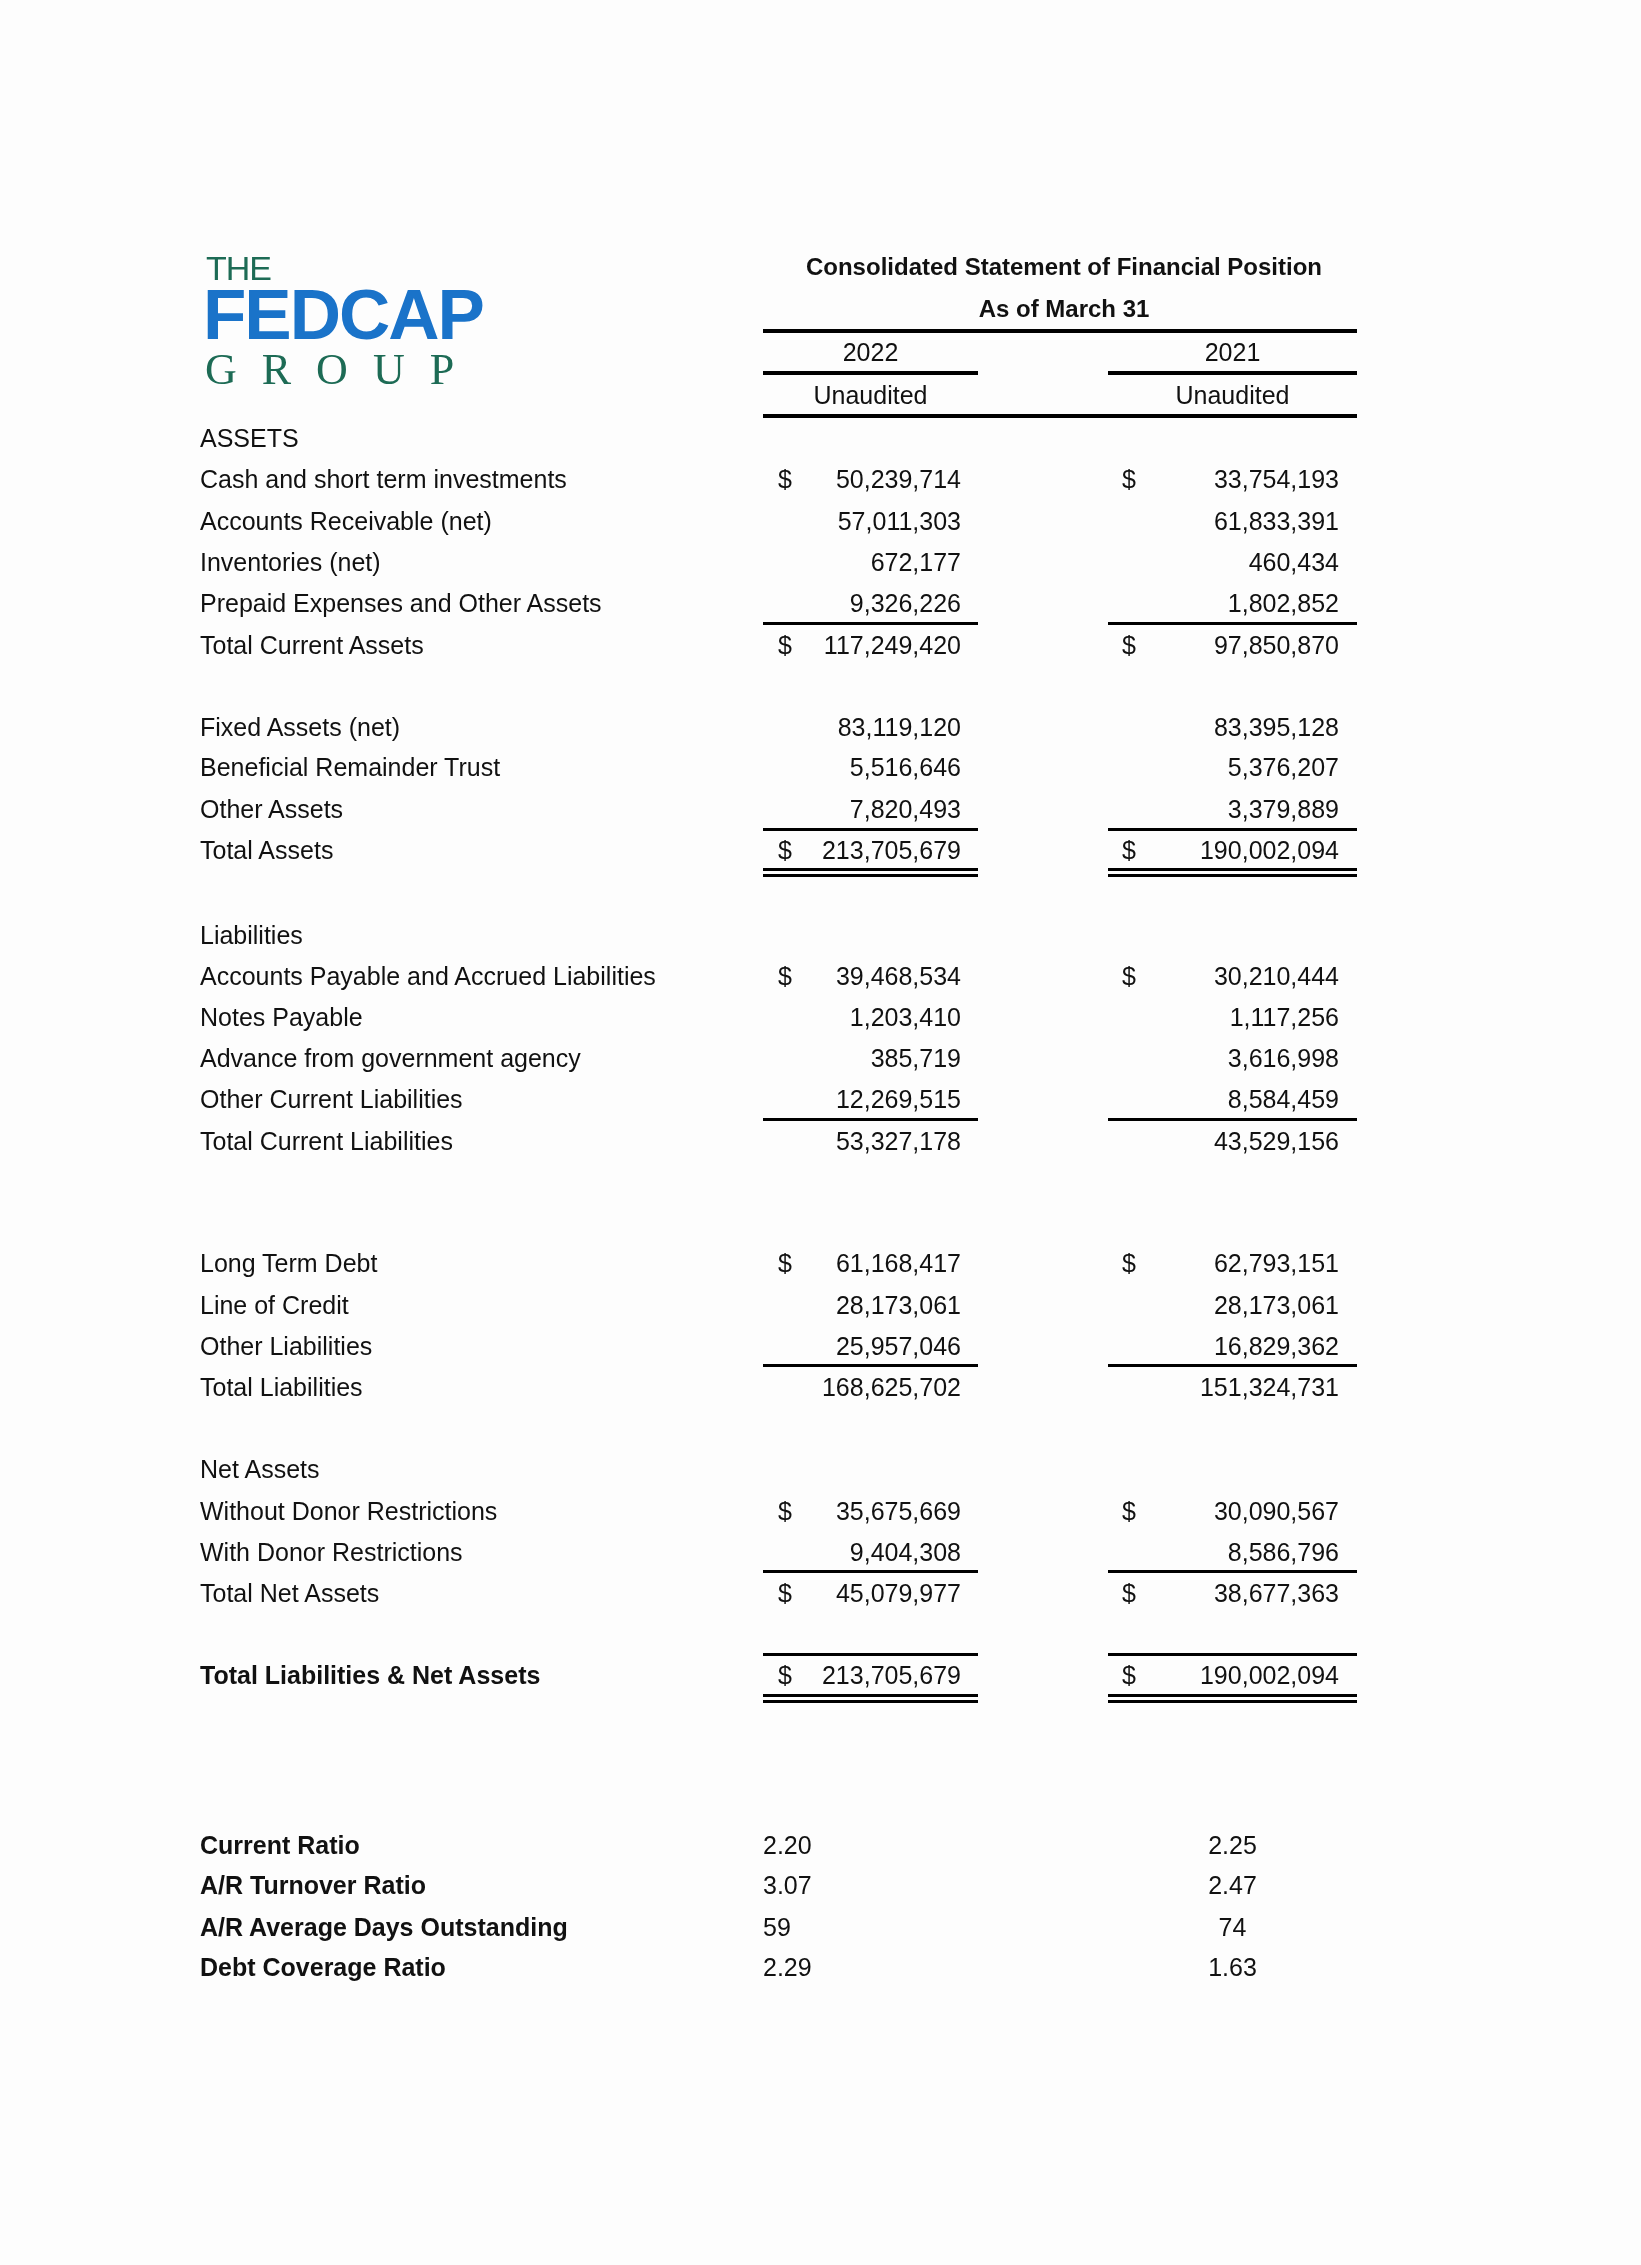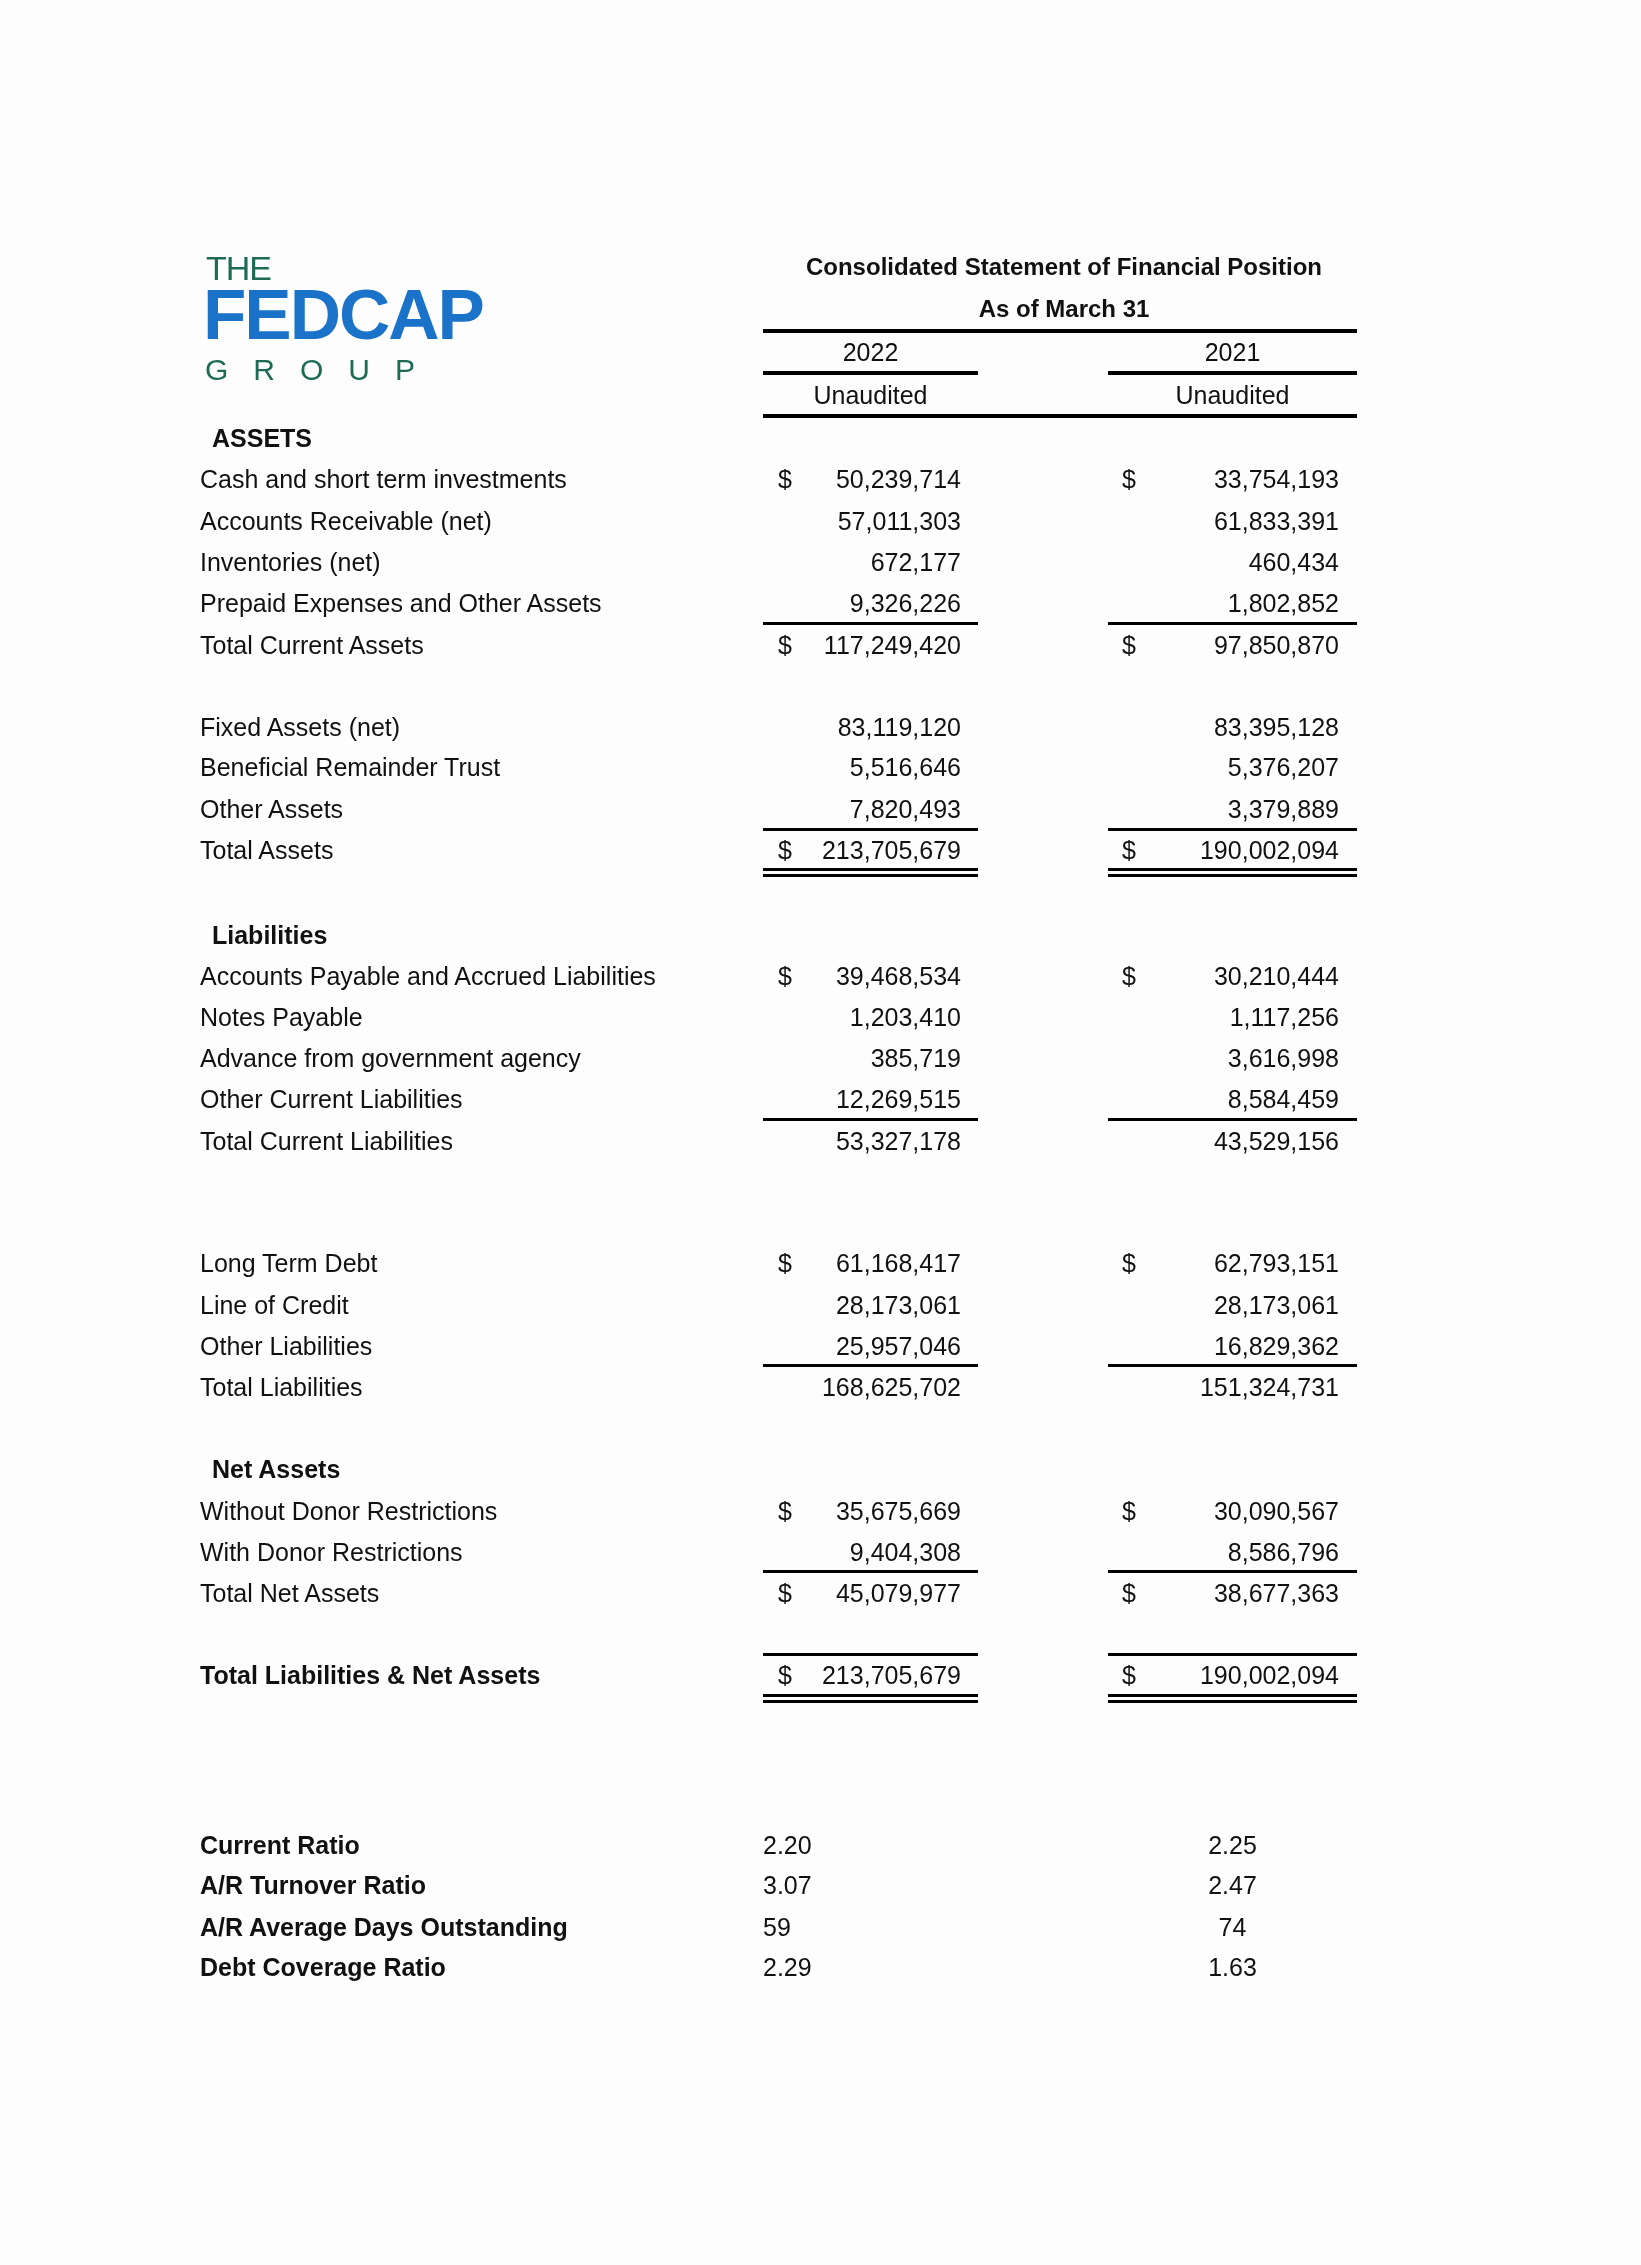--- a/index.html
+++ b/index.html
@@ -1,38 +1,38 @@
 <!DOCTYPE html>
 <html><head>
 <meta charset="utf-8">
 <style>
   html, body { margin:0; padding:0; background:#fdfdfd; }
   body { width:1641px; height:2265px; position:relative; overflow:hidden;
          font-family:"Liberation Sans", sans-serif; color:#111; }
   .logo { position:absolute; left:203px; top:249px; }
   .logo-the { position:absolute; left:3px; top:0; font-size:34px; color:#1d6b55; letter-spacing:-1px; font-family:"Liberation Sans", sans-serif; }
   .logo-fedcap { position:absolute; left:0; top:28px; font-size:71px; font-weight:bold; color:#1a73c9; letter-spacing:-2px; line-height:75px; font-family:"Liberation Sans", sans-serif; }
-  .logo-group { position:absolute; left:2px; top:99px; font-size:30px; color:#1d6b55; letter-spacing:25px; line-height:44px; font-family:Liberation Sans, sans-serif; }
+  .logo-group { position:absolute; left:2px; top:99px; font-size:44px; color:#1d6b55; letter-spacing:25px; line-height:44px; font-family:Liberation Serif, serif; }
 
   .hdr-title { position:absolute; left:752px; width:624px; text-align:center; font-weight:bold; font-size:24px; }
   .hline { position:absolute; height:0; border-top:4px solid #000; }
   .hline.thin { border-top-width:3px; }
   .dbl { position:absolute; height:3px; border-top:3px solid #000; border-bottom:3px solid #000; }
   .colhead { position:absolute; text-align:center; font-size:25px; }
 
   .row { position:absolute; left:0; width:1637px; height:40px; font-size:25px; }
   .row .label { position:absolute; left:200px; top:0; white-space:nowrap; }
   .row .label.bold { font-weight:bold; }
   .row .d1 { position:absolute; left:778px; top:0; }
   .row .v1 { position:absolute; right:676px; top:0; text-align:right; }
   .row .d2 { position:absolute; left:1122px; top:0; }
   .row .v2 { position:absolute; right:298px; top:0; text-align:right; }
   .row .r1 { position:absolute; left:763px; width:215px; top:0; text-align:left; }
   .row .r2 { position:absolute; left:1108px; width:249px; top:0; text-align:center; }
-  .section { position:absolute; left:200px; font-weight:bold; font-size:25px;margin-left:12px; }
+  .section { position:absolute; left:200px; font-weight:normal; font-size:25px; }
 </style>
 </head>
 <body>
 
 <div class="logo">
   <div class="logo-the">THE</div>
   <div class="logo-fedcap">FEDCAP</div>
   <div class="logo-group">GROUP</div>
 </div>
 

